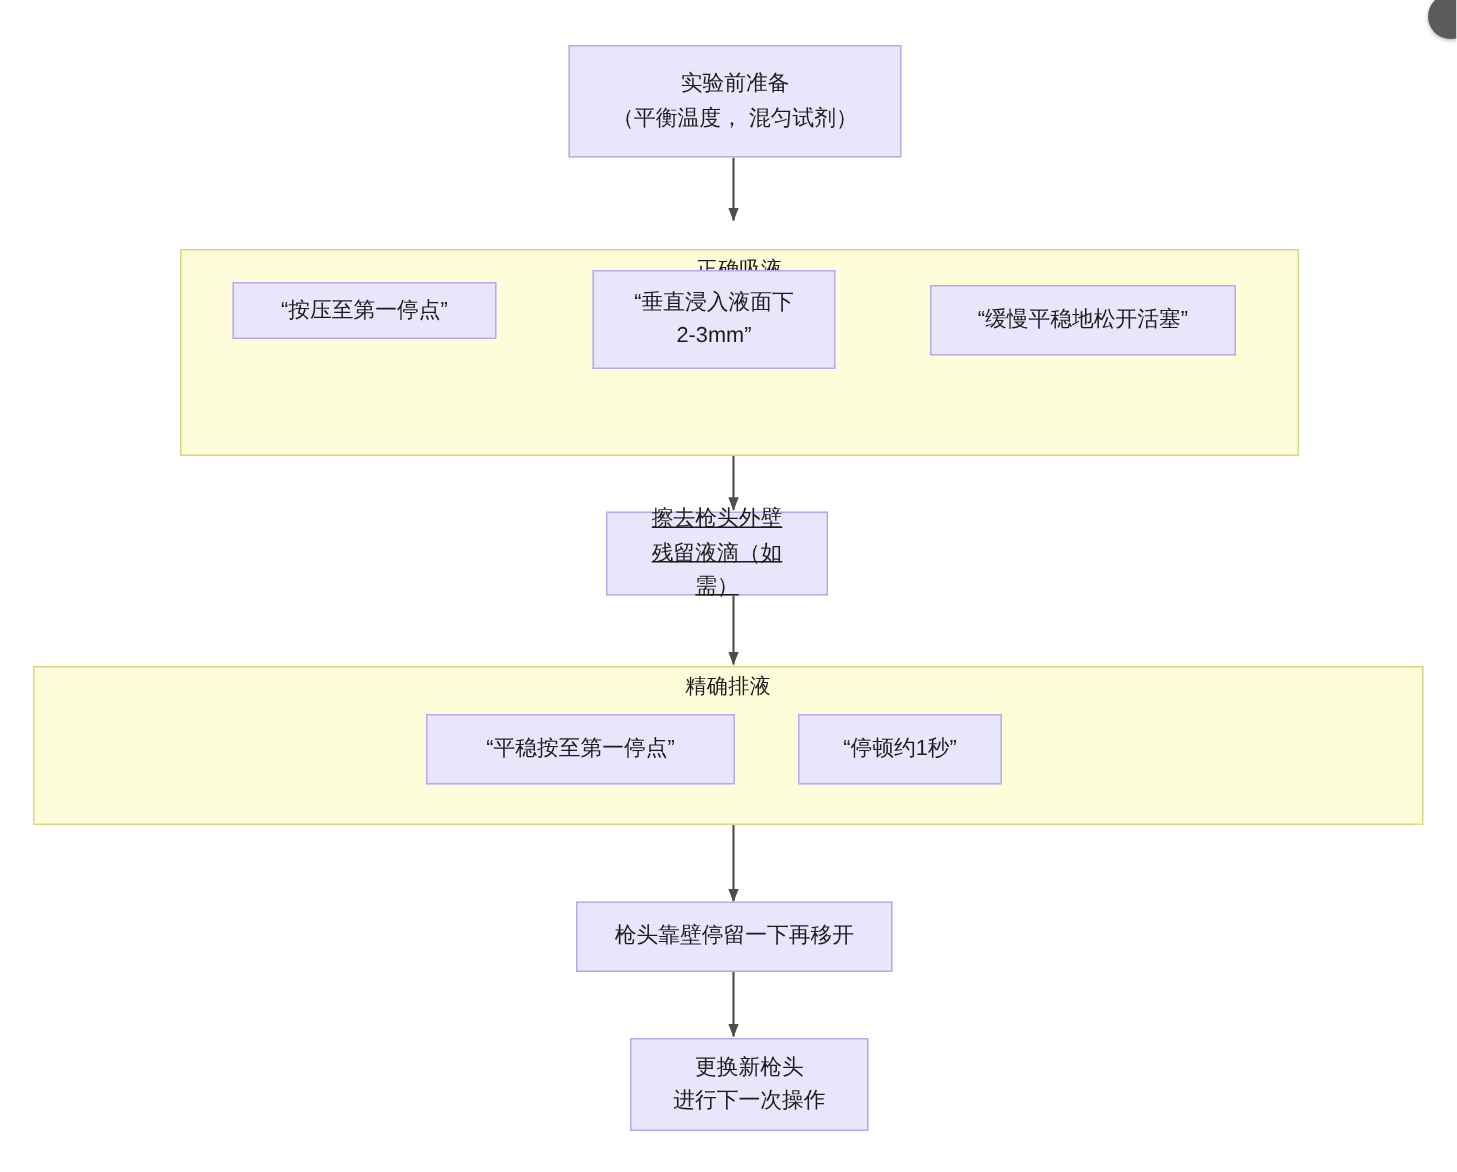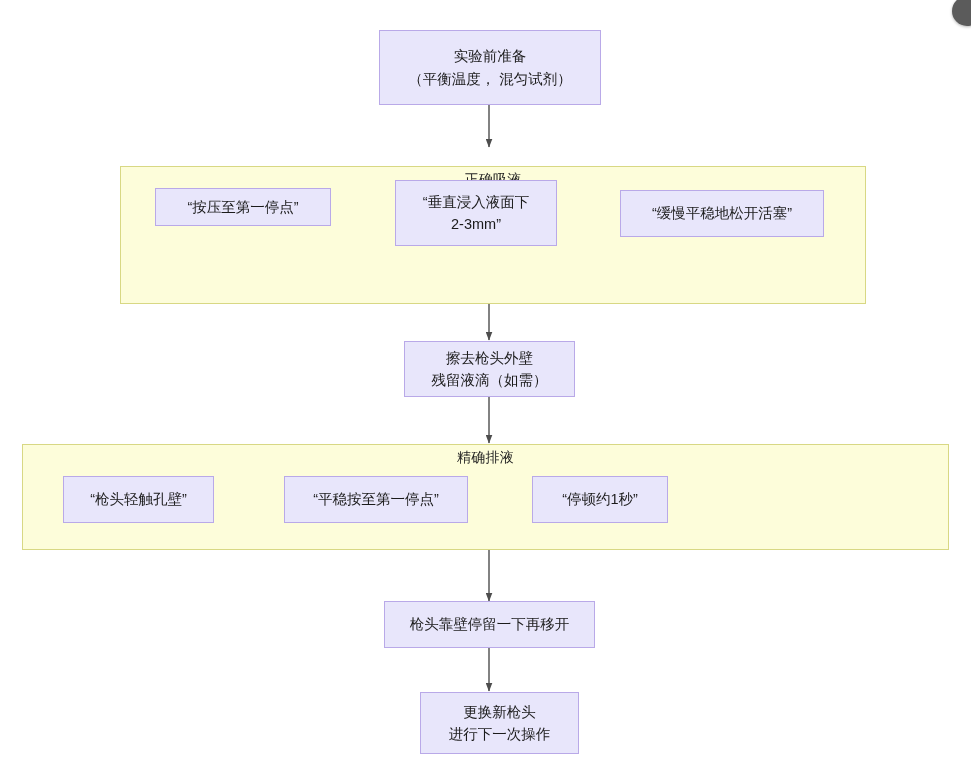--- a/index.html
+++ b/index.html
@@ -105,28 +105,27 @@
 （平衡温度，  混匀试剂）</div>
 
   <div class="group-box" style="left:120px; top:144px; width:746px; height:138px;margin-top:22px;">
     <div class="group-label">正确吸液</div>
   </div>
   <div class="node" style="left:155px; top:188px; width:176px; height:38px;">“按压至第一停点”</div>
   <div class="node" style="left:395px; top:180px; width:162px; height:66px;">“垂直浸入液面下
 2-3mm”</div>
   <div class="node" style="left:620px; top:190px; width:204px; height:47px;text-align:center;">“缓慢平稳地松开活塞”</div>
 
-  <div class="node" style="left:404px; top:341px; width:171px; height:56px;">擦去枪头外壁
+  <div class="node" style="left:404px; top:341px; width:148px; height:56px;text-decoration:underline;">擦去枪头外壁
 残留液滴（如需）</div>
 
   <div class="group-box" style="left:22px; top:444px; width:927px; height:106px;">
     <div class="group-label">精确排液</div>
   </div>
-  <div class="node" style="left:63px; top:476px; width:151px; height:47px;">“枪头轻触孔壁”</div>
-  <div class="node" style="left:284px; top:476px; width:184px; height:47px;">“平稳按至第一停点”</div>
+  <div class="node" style="left:284px; top:476px; width:206px; height:47px;">“平稳按至第一停点”</div>
   <div class="node" style="left:532px; top:476px; width:136px; height:47px;">“停顿约1秒”</div>
 
   <div class="node" style="left:384px; top:601px; width:211px; height:47px;">枪头靠壁停留一下再移开</div>
 
   <div class="node" style="left:420px; top:692px; width:159px; height:62px;">更换新枪头
 进行下一次操作</div>
 
   <div class="corner-badge" style="left:952px; top:-4px;"></div>
 
 </div>

